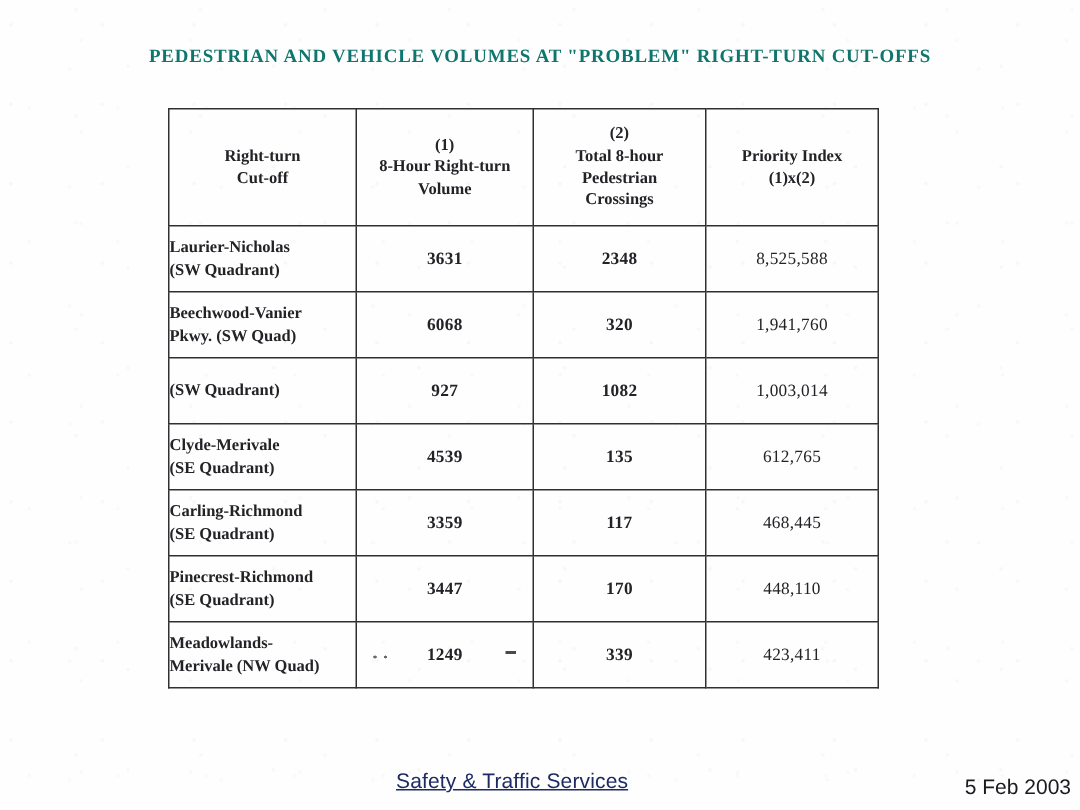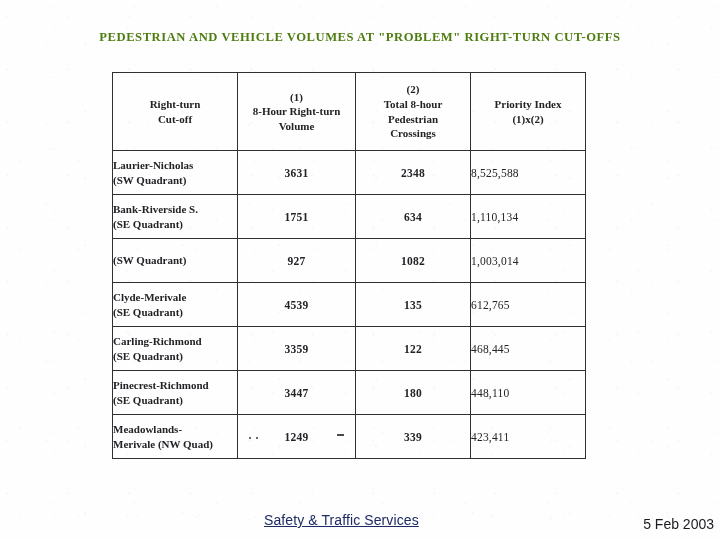--- a/index.html
+++ b/index.html
@@ -39,21 +39,21 @@
   }
 
   
   #doc-title {
     position: absolute;
     left: 0; right: 0;
     top: 30px;
     text-align: center;
     font-size: 12.6px;
     letter-spacing: .55px;
-    color: #4d7c0f;
+    color: #0f766e;
     font-weight: 700;
     font-family: "Liberation Serif", serif;
     white-space: nowrap;
   }
 
   
   #volumes-table {
     position: absolute;
     left: 112px;
     top: 72px;
@@ -86,20 +86,21 @@
     padding: 4px 0 4px 7px;
     font-weight: 700;
   }
   .cell-num {
     text-align: center;
     font-size: 11.5px;
     font-weight: 700;
     letter-spacing: .2px;
   }
   .cell-pi {
+    text-align: center;
     font-size: 11.5px;
     font-weight: 400;
     letter-spacing: .2px;
   }
   tr.r-tall td { height: 52px; }
   tr.r-med  td { height: 44px; }
 
   
   .cell-num.has-artifact { position: relative; }
   .cell-num.has-artifact .artifact-dash {
@@ -187,26 +188,26 @@
           <td class="cell-label">
             <div>Laurier-Nicholas</div>
             <div>(SW Quadrant)</div>
           </td>
           <td class="cell-num"><span>3631</span></td>
           <td class="cell-num"><span>2348</span></td>
           <td class="cell-pi"><span>8,525,588</span></td>
         </tr>
         <tr class="r-med">
           <td class="cell-label">
-            <div>Bank-Riverside S.</div>
-            <div>(SE Quadrant)</div>
-          </td>
-          <td class="cell-num"><span>1751</span></td>
-          <td class="cell-num"><span>634</span></td>
-          <td class="cell-pi"><span>1,110,134</span></td>
+            <div>Beechwood-Vanier</div>
+            <div>Pkwy. (SW Quad)</div>
+          </td>
+          <td class="cell-num"><span>6068</span></td>
+          <td class="cell-num"><span>320</span></td>
+          <td class="cell-pi"><span>1,941,760</span></td>
         </tr>
         <tr class="r-med">
           <td class="cell-label">
             <div>(SW Quadrant)</div>
           </td>
           <td class="cell-num"><span>927</span></td>
           <td class="cell-num"><span>1082</span></td>
           <td class="cell-pi"><span>1,003,014</span></td>
         </tr>
         <tr class="r-med">
@@ -217,30 +218,30 @@
           <td class="cell-num"><span>4539</span></td>
           <td class="cell-num"><span>135</span></td>
           <td class="cell-pi"><span>612,765</span></td>
         </tr>
         <tr class="r-med">
           <td class="cell-label">
             <div>Carling-Richmond</div>
             <div>(SE Quadrant)</div>
           </td>
           <td class="cell-num"><span>3359</span></td>
-          <td class="cell-num"><span>122</span></td>
+          <td class="cell-num"><span>117</span></td>
           <td class="cell-pi"><span>468,445</span></td>
         </tr>
         <tr class="r-med">
           <td class="cell-label">
             <div>Pinecrest-Richmond</div>
             <div>(SE Quadrant)</div>
           </td>
           <td class="cell-num"><span>3447</span></td>
-          <td class="cell-num"><span>180</span></td>
+          <td class="cell-num"><span>170</span></td>
           <td class="cell-pi"><span>448,110</span></td>
         </tr>
         <tr class="r-med">
           <td class="cell-label">
             <div>Meadowlands-</div>
             <div>Merivale (NW Quad)</div>
           </td>
           <td class="cell-num has-artifact"><span>1249</span><span class="artifact-dash"></span><span class="artifact-specks"></span></td>
           <td class="cell-num"><span>339</span></td>
           <td class="cell-pi"><span>423,411</span></td>

